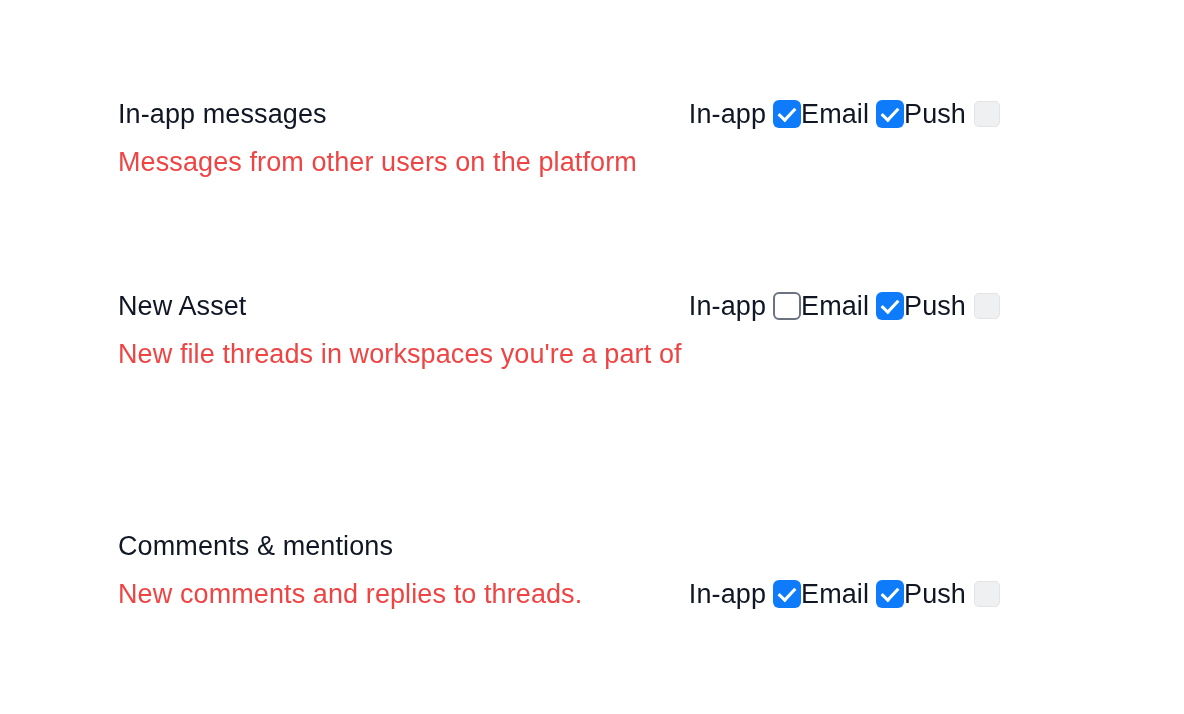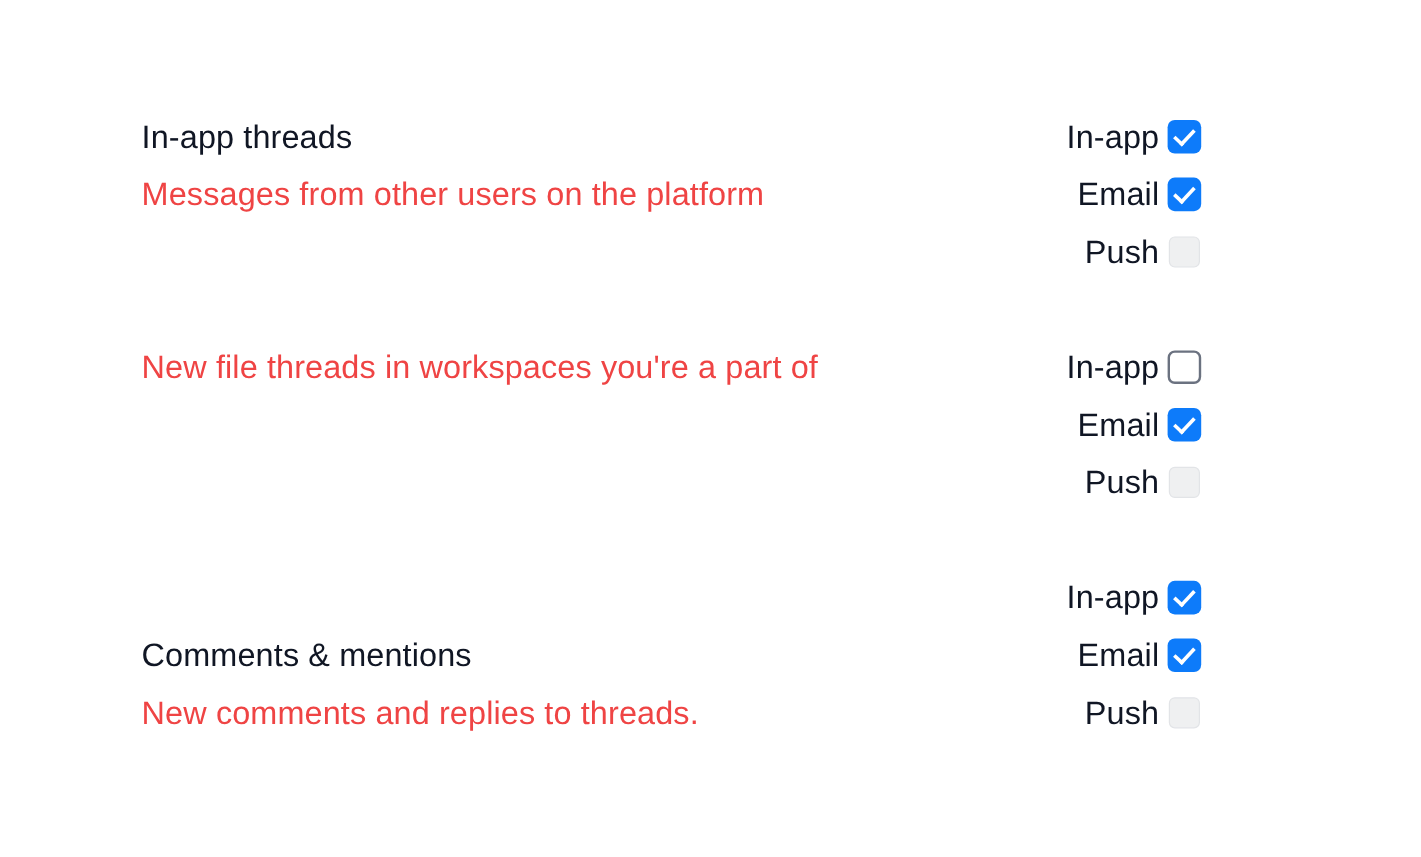--- a/index.html
+++ b/index.html
@@ -51,21 +51,20 @@
     font-size: 27px;
     line-height: 48px;
     font-weight: 400;
     color: #ef4444;
     letter-spacing: 0.1px;
     white-space: nowrap;
   }
 
   .channel-list {
     display: flex;
-    flex-direction: column;
     flex: 0 0 auto;
   }
 
   .channel-row {
     display: flex;
     align-items: center;
     justify-content: flex-end;
     height: 48px;
   }
 
@@ -124,40 +123,41 @@
     cursor: default;
   }
 </style>
 </head>
 <body>
 
 <div class="settings-panel">
 
 <div class="pref-group">
       <div class="pref-text">
-        <div class="pref-title">In-app threads</div>
+        <div class="pref-title">In-app messages</div>
         <div class="pref-desc">Messages from other users on the platform</div>
       </div>
       <div class="channel-list">
         <div class="channel-row">
           <span class="channel-label">In-app</span>
           <span class="checkbox checked" role="checkbox" aria-checked="true"></span>
         </div>
         <div class="channel-row">
           <span class="channel-label">Email</span>
           <span class="checkbox checked" role="checkbox" aria-checked="true"></span>
         </div>
         <div class="channel-row">
           <span class="channel-label">Push</span>
           <span class="checkbox disabled" role="checkbox" aria-checked="false"></span>
         </div>
       </div>
     </div>
     <div class="pref-group">
       <div class="pref-text">
+        <div class="pref-title">New Asset</div>
         <div class="pref-desc">New file threads in workspaces you're a part of</div>
       </div>
       <div class="channel-list">
         <div class="channel-row">
           <span class="channel-label">In-app</span>
           <span class="checkbox unchecked" role="checkbox" aria-checked="false"></span>
         </div>
         <div class="channel-row">
           <span class="channel-label">Email</span>
           <span class="checkbox checked" role="checkbox" aria-checked="true"></span>

